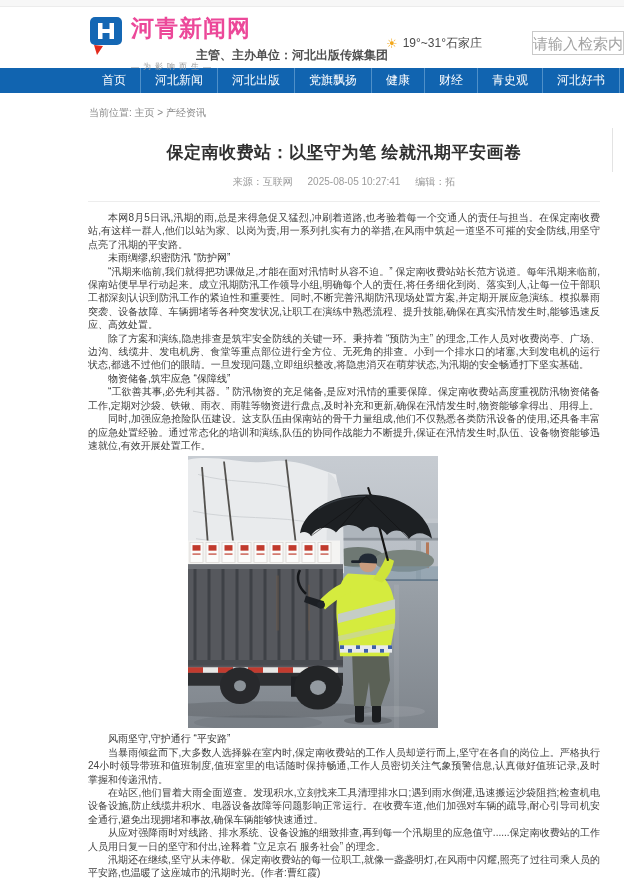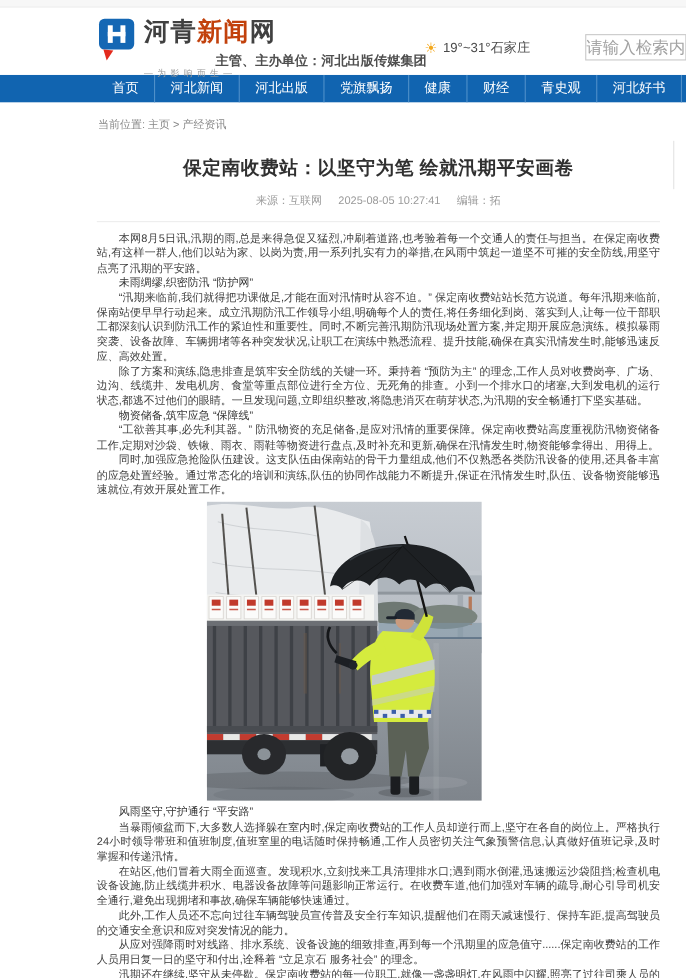--- a/index.html
+++ b/index.html
@@ -4,21 +4,21 @@
 <style>
   html,body{margin:0;padding:0;background:#fff;}
   .page{position:relative;width:624px;height:889px;background:#fff;overflow:hidden;
         font-family:"Liberation Sans","DejaVu Sans",sans-serif;}
   .top-strip{height:6px;background:#f7f7f7;border-bottom:1px solid #ececec;}
   
   header{position:relative;height:61px;background:#fff;}
   .logo{position:absolute;left:88px;top:8px;display:flex;align-items:flex-start;gap:5px;cursor:pointer;}
   .logo-icon{width:38px;height:44px;}
   .logo-text{font-size:23px;font-weight:bold;letter-spacing:1px;line-height:27px;white-space:nowrap;}
-  .lt-dark{color:#404040;} .lt-red{color:#c2410c;}
+  .lt-dark{color:#ec4899;} .lt-red{color:#ec4899;}
   .logo-tagline{font-size:8px;color:#9a9a9a;letter-spacing:4px;margin-top:19px;white-space:nowrap;}
   .sponsor{position:absolute;left:196px;top:40px;font-size:12px;color:#4f4f4f;font-weight:bold;white-space:nowrap;}
   .weather{position:absolute;left:386px;top:28px;font-size:12px;color:#4a4a4a;display:flex;gap:5px;align-items:center;white-space:nowrap;}
   .sun{color:#f3a81d;font-size:13px;line-height:13px;}
   .search{position:absolute;right:0;top:24px;width:90px;height:22px;border:1px solid #c9c9c9;
           font-size:15px;color:#666;padding:0 0;outline:none;
           font-family:"Liberation Sans","DejaVu Sans",sans-serif;}
   .search::placeholder{color:#a3a3a3;}
   
   nav{height:25px;background:#1164b0;display:flex;align-items:center;padding-left:88px;}
@@ -238,18 +238,17 @@
           <line x1="183" y1="42" x2="200" y2="114" stroke="#141414" stroke-width="2.2"></line>
           <path d="M112,84 C116,58 146,42 178,42 C212,42 240,62 244,90 C236,82 227,82 221,90 C216,80 206,78 199,86 C193,76 182,74 175,82 C167,72 154,73 148,83 C140,75 128,77 123,87 C120,82 115,82 112,84 Z" fill="#1d2023"></path>
           <path d="M130,58 C145,47 162,44 178,44" stroke="#3c4248" stroke-width="1.5" fill="none" opacity="0.8"></path>
           <path d="M178,44 L123,87 M178,44 L148,83 M178,44 L221,90" stroke="#0e0f10" stroke-width="0.8" opacity="0.7"></path>
         </svg>
       </figure>
 
       <p class="subhead">风雨坚守,守护通行 “平安路”</p>
       <p>当暴雨倾盆而下,大多数人选择躲在室内时,保定南收费站的工作人员却逆行而上,坚守在各自的岗位上。严格执行24小时领导带班和值班制度,值班室里的电话随时保持畅通,工作人员密切关注气象预警信息,认真做好值班记录,及时掌握和传递汛情。</p>
       <p>在站区,他们冒着大雨全面巡查。发现积水,立刻找来工具清理排水口;遇到雨水倒灌,迅速搬运沙袋阻挡;检查机电设备设施,防止线缆井积水、电器设备故障等问题影响正常运行。在收费车道,他们加强对车辆的疏导,耐心引导司机安全通行,避免出现拥堵和事故,确保车辆能够快速通过。</p>
-      <p>此外,工作人员还不忘向过往车辆驾驶员宣传普及安全行车知识,提醒他们在雨天减速慢行、保持车距,提高驾驶员的交通安全意识和应对突发情况的能力。</p>
       <p>从应对强降雨时对线路、排水系统、设备设施的细致排查,再到每一个汛期里的应急值守......保定南收费站的工作人员用日复一日的坚守和付出,诠释着 “立足京石 服务社会” 的理念。</p>
       <p>汛期还在继续,坚守从未停歇。保定南收费站的每一位职工,就像一盏盏明灯,在风雨中闪耀,照亮了过往司乘人员的平安路,也温暖了这座城市的汛期时光。(作者:曹红霞)</p>
     </div>
   </article>
 </div>
 
 </body></html>

